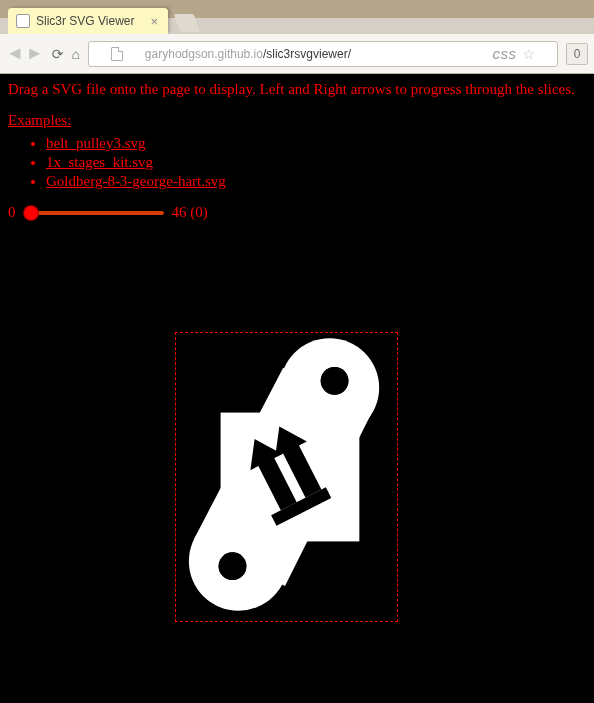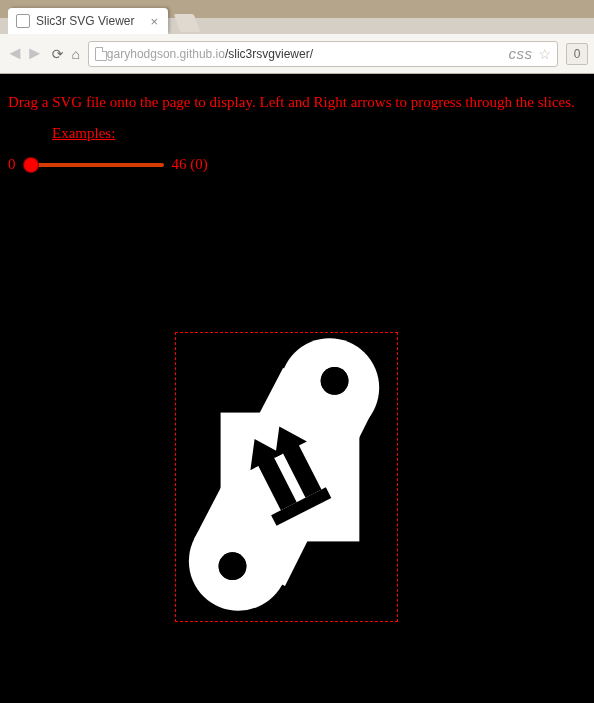--- a/index.html
+++ b/index.html
@@ -31,21 +31,21 @@
   }
   .tabstrip {
     position: absolute;
     top: 8px; left: 8px; right: 0;
     height: 26px;
   }
   .tab {
     display:inline-flex;
     align-items:center;
     gap:6px;
-    background:#ffffff;
+    background:#fef9c3;
     height: 26px;
     padding: 0 10px 0 8px;
     border-top-left-radius: 4px;
     border-top-right-radius: 4px;
     box-shadow: 2px -1px 3px rgba(0,0,0,.2);
     min-width: 160px;
     color:#454545;
   }
   .favicon {
     width:14px; height:14px;
@@ -89,22 +89,22 @@
   .reload { color:#6b6b6b; font-size:14px; }
   .home { color:#6b6b6b; font-size:14px; }
   .omnibox {
     flex:1;
     height:26px;
     border:1px solid #c7c0b7;
     border-radius:3px;
     background:#fff;
     display:flex;
     align-items:center;
-    padding:0 6px;
-    gap:0;
+    padding:0 22px;
+    gap:22px;
     color:#3b3b3b;
   }
   .omnibox .u-dim { color:#a3a3a3; }
   .doc-icon {
     width:12px; height:14px;
     border:1px solid #b0b0b0;
     border-radius:1px;
     position:relative;
   }
   .doc-icon:after{
@@ -129,25 +129,25 @@
     background:#f0ede8;
     color:#6b6b6b;
     display:flex;align-items:center;justify-content:center;
     font-size:12px;
   }
 
   
   .page {
     background:#000;
     color:#ff0000;
-    padding:20px 8px;
+    padding:7px 8px;
     height:629px;
     position:relative;
   }
-  .page a { color:#ff0000;margin-left:44px; }
+  .page a { color:#ff0000; }
   ul.examples { margin:6px 0 10px 0; padding-left:38px; }
   ul.examples li { margin:2px 0; list-style:disc; }
 
   .slider-row { display:flex; align-items:center; gap:8px; margin-top:14px; }
   .slider-track {
     width:140px; height:4px;
     background:linear-gradient(#d63b00,#d63b00);
     position:relative;
     border-radius:2px;
   }
@@ -207,20 +207,25 @@
 </div>
 
 <div class="page">
 
   <div>Drag a SVG file onto the page to display. Left and Right arrows to progress through the slices.</div>
 
   <p style="margin:14px 0 4px 0">
     <a href="#">Examples:</a>
   </p>
 
+  <ul class="examples">
+    <li><a href="#">belt_pulley3.svg</a></li>
+    <li><a href="#">1x_stages_kit.svg</a></li>
+    <li><a href="#">Goldberg-8-3-george-hart.svg</a></li>
+  </ul>
 
 
   <div class="slider-row">
     <span>0</span>
     <div class="slider-track">
       <div class="slider-thumb"></div>
     </div>
     <span>
       <span>46</span>
       (<span>0</span>)

